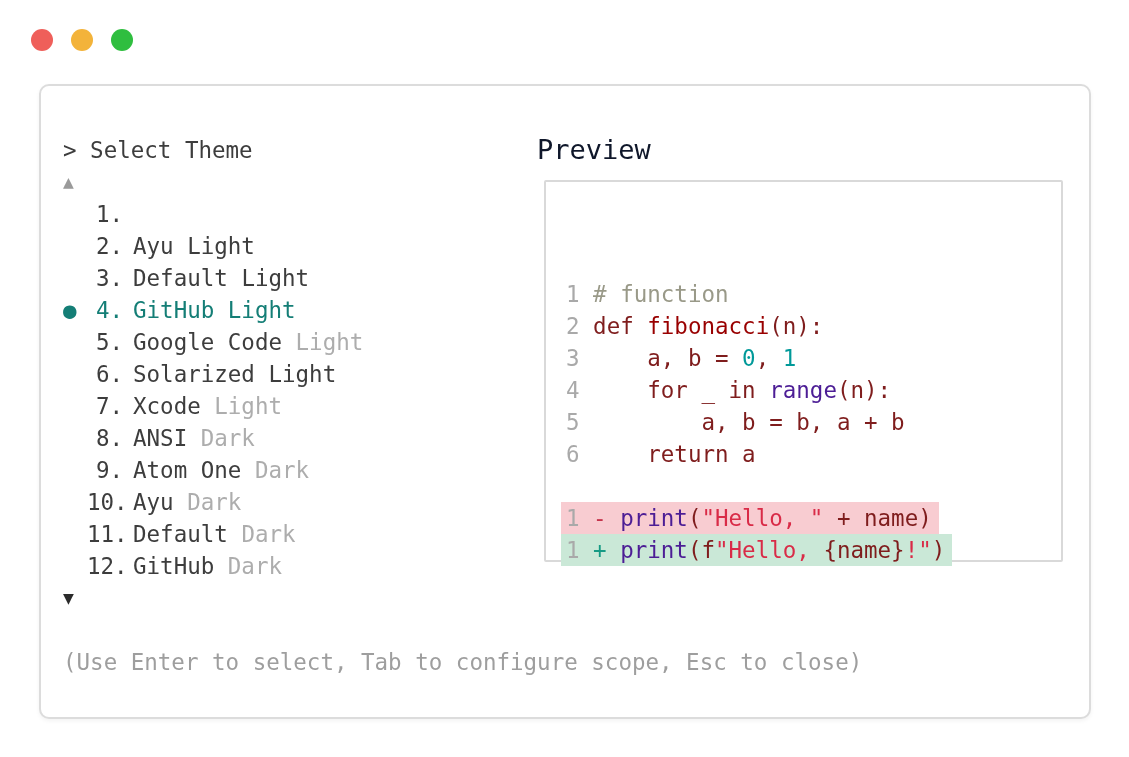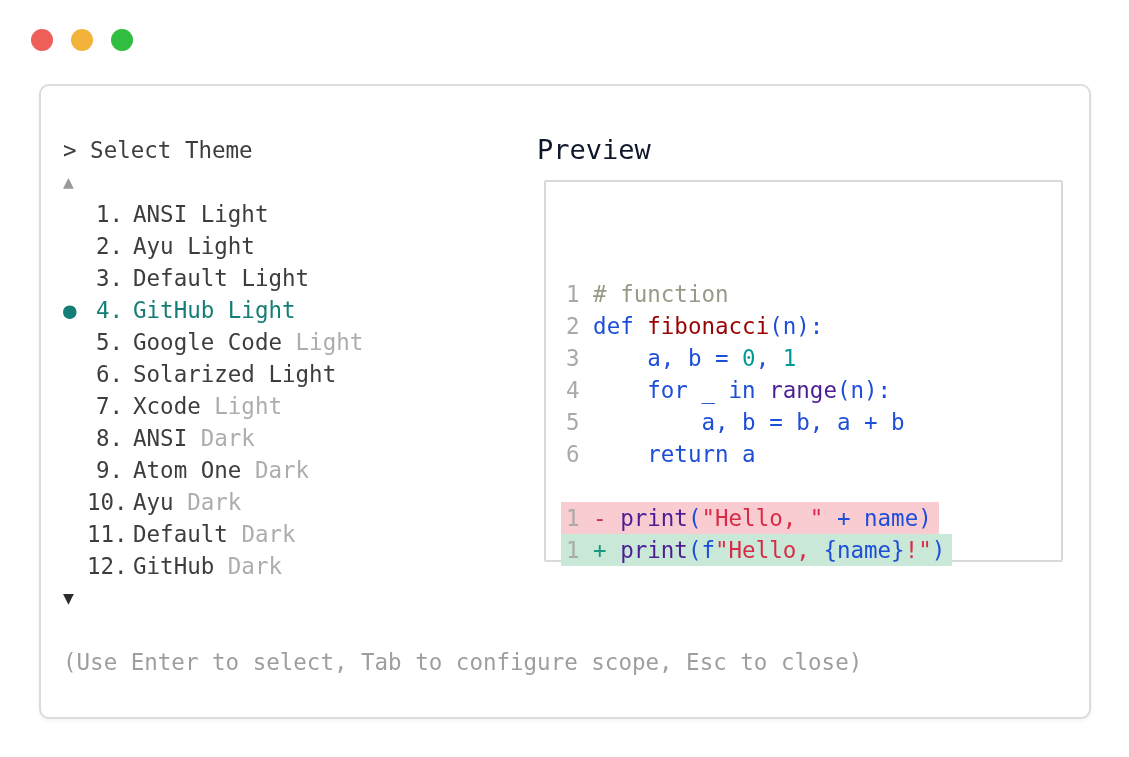--- a/index.html
+++ b/index.html
@@ -53,21 +53,21 @@
   .code{
     position:absolute;left:20px;top:48px;
     font-size:22.5px;line-height:32px;white-space:pre;color:#383838;margin-top:48px;
   }
   .codeline{height:32px;}
   .linenum{color:var(--linenum,#a9a9a9);}
   .hl{display:inline-block;padding:0 7px 0 5px;margin-left:-5px;}
   .hl.removed{background:var(--removed-bg,#f8ccd1);}
   .hl.added{background:var(--added-bg,#cae8d7);}
 
-  .tok-plain{color:#1d4ed8;}
+  .tok-plain{color:#7f1d1d;}
   .tok-comment{color:#999988;}
   .tok-func{color:#990000;}
   .tok-number{color:#009999;}
   .tok-builtin{color:#4c1d95;}
   .tok-string{color:#d92b47;}
   .tok-minus{color:#c5334b;}
   .tok-plus{color:#169a84;}
 </style>
 </head>
 <body style="--accent: #147e76; --muted: #adadad; --footer: #9e9e9e; --border: #dcdcdc; --linenum: #a9a9a9; --removed-bg: #f8ccd1; --added-bg: #cae8d7;">
@@ -80,21 +80,20 @@
 
 <div class="panel">
 
   <div class="col-left">
     <div class="row">&gt; Select Theme</div>
     <div class="row scroll-arrow scroll-up">▲</div>
     <div>
         <div class="item">
           <span class="marker"></span>
           <span class="num">1.</span>
-          <span class="name"><span>ANSI </span><span>Light</span></span>
         </div>
         <div class="item">
           <span class="marker"></span>
           <span class="num">2.</span>
           <span class="name"><span>Ayu </span><span>Light</span></span>
         </div>
         <div class="item">
           <span class="marker"></span>
           <span class="num">3.</span>
           <span class="name"><span>Default </span><span>Light</span></span>

